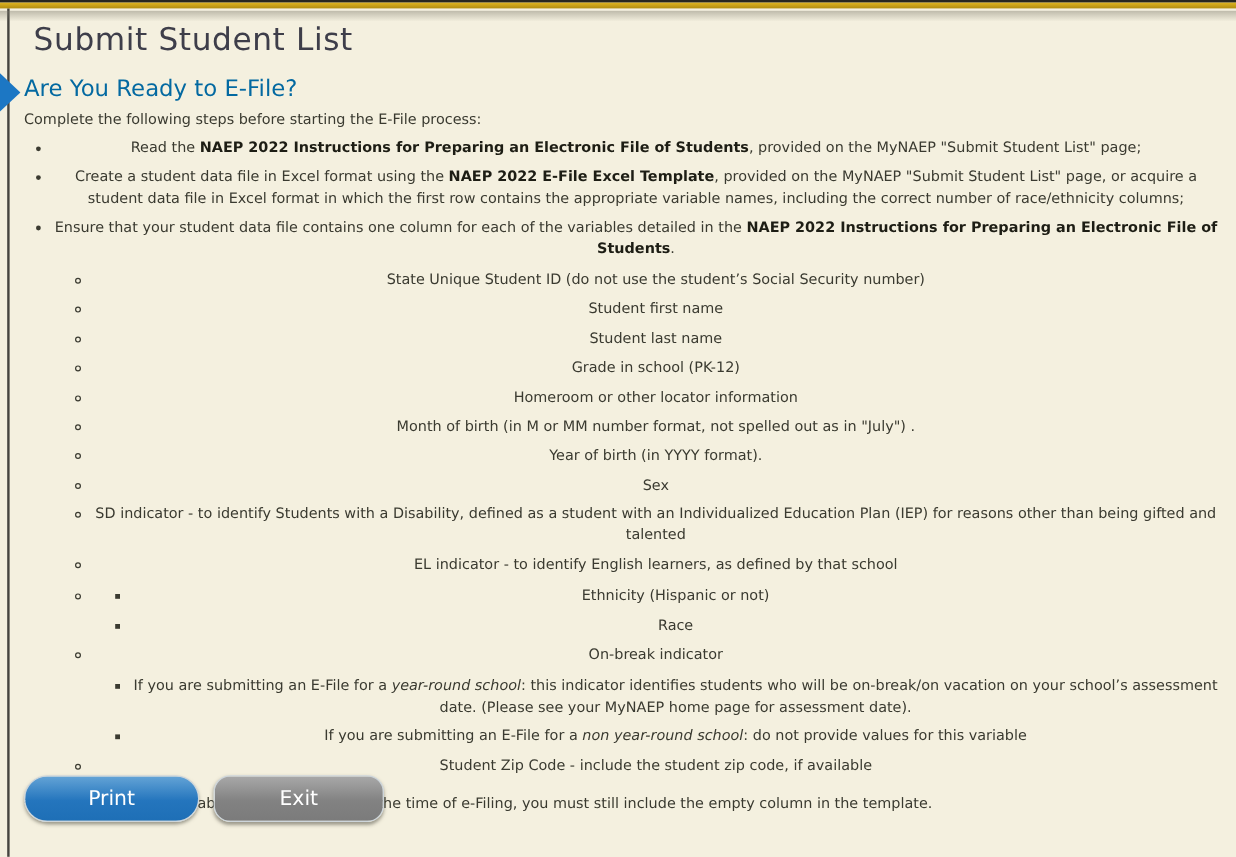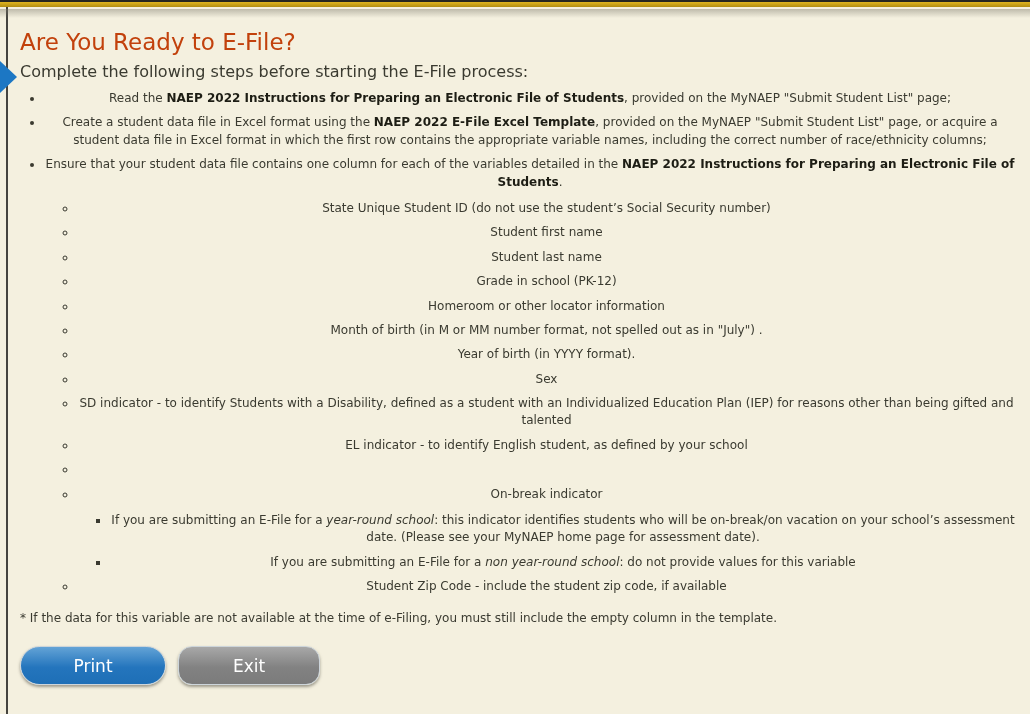--- a/index.html
+++ b/index.html
@@ -47,24 +47,24 @@
     box-sizing:border-box;
   }
 
   h1.title{
     margin:4px 0 10px 8px;
     font-size:26px;font-weight:400;
     color:#3e3e4a;letter-spacing:0.5px;
   }
   h2.heading{
     margin:14px 0 7px 0;
-    font-size:23px;font-weight:400;
-    color:#c2410c;
+    font-size:19px;font-weight:400;
+    color:#0369a1;
   }
-  p.intro{margin:0 0 9px 0;font-size:16px;}
+  p.intro{margin:0 0 9px 0;font-size:12px;}
 
   ul{margin:0;padding:0 0 0 24px;}
   ul.l1{list-style:disc;}
   ul.l2{list-style:circle;margin-top:9px;padding-left:33px;}
   ul.l3{list-style:square;margin-top:9px;padding-left:33px;}
   li{margin-bottom:7px;font-size:12px;line-height:1.45;text-align:center;}
   .b{font-weight:bold;color:#1d1d14;}
   .i{font-style:italic;}
 
   p.footnote{margin:15px 0 0 0;font-size:12px;}
@@ -99,20 +99,21 @@
 </style>
 </head>
 <body>
 
 <div class="page">
   <div class="top-bar"></div>
   <div class="left-border"></div>
   <div class="pointer"></div>
 
   <div class="content">
+    <h1 class="title">Submit Student List</h1>
     <h2 class="heading">Are You Ready to E-File?</h2>
     <p class="intro">Complete the following steps before starting the E-File process:</p>
 
     <ul class="l1">
       <li>
         <span><span>Read the </span><span class="b">NAEP 2022 Instructions for Preparing an Electronic File of Students</span><span>, provided on the MyNAEP "Submit Student List" page;</span></span>
       </li>
       <li>
         <span><span>Create a student data file in Excel format using the </span><span class="b">NAEP 2022 E-File Excel Template</span><span>, provided on the MyNAEP "Submit Student List" page, or acquire a student data file in Excel format in which the first row contains the appropriate variable names, including the correct number of race/ethnicity columns;</span></span>
       </li>
@@ -121,22 +122,26 @@
         <ul class="l2">
           <li><span>State Unique Student ID (do not use the student’s Social Security number)</span></li>
           <li><span>Student first name</span></li>
           <li><span>Student last name</span></li>
           <li><span>Grade in school (PK-12)</span></li>
           <li><span>Homeroom or other locator information</span></li>
           <li><span>Month of birth (in M or MM number format, not spelled out as in "July") .</span></li>
           <li><span>Year of birth (in YYYY format).</span></li>
           <li><span>Sex</span></li>
           <li><span>SD indicator - to identify Students with a Disability, defined as a student with an Individualized Education Plan (IEP) for reasons other than being gifted and talented</span></li>
-          <li><span>EL indicator - to identify English student, as defined by your school</span></li>
+          <li><span>EL indicator - to identify English learners, as defined by that school</span></li>
           <li>
+            <ul class="l3">
+              <li><span>Ethnicity (Hispanic or not)</span></li>
+              <li><span>Race</span></li>
+            </ul>
           </li>
           <li>
             <span>On-break indicator</span>
             <ul class="l3">
               <li><span><span>If you are submitting an E-File for a </span><span class="i">year-round school</span><span>: this indicator identifies students who will be on-break/on vacation on your school’s assessment date. (Please see your MyNAEP home page for assessment date).</span></span></li>
               <li><span><span>If you are submitting an E-File for a </span><span class="i">non year-round school</span><span>: do not provide values for this variable</span></span></li>
             </ul>
           </li>
           <li><span>Student Zip Code - include the student zip code, if available</span></li>
         </ul>

